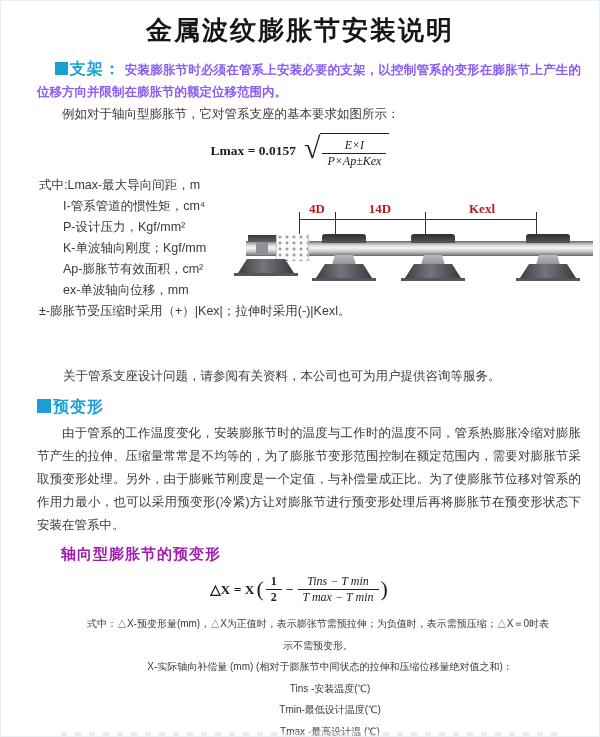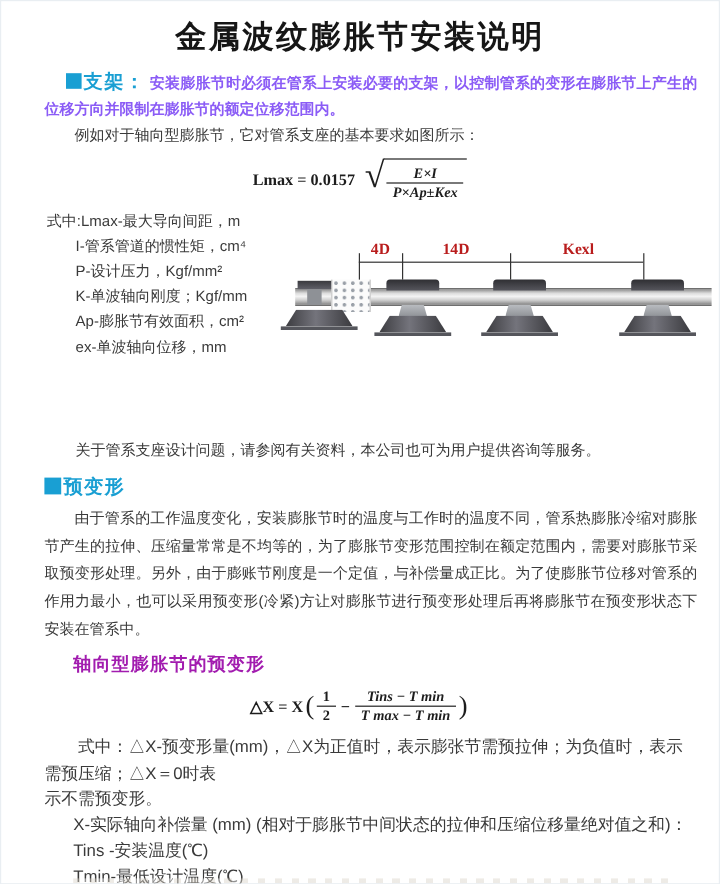--- a/index.html
+++ b/index.html
@@ -63,29 +63,29 @@
     font-weight:bold;color:#1d1d1d;
     font-size:13.5px;
   }
   .f-lmax{ margin:8px 0 6px 0; }
   .frac{ display:inline-flex;flex-direction:column;text-align:center;font-size:12px;line-height:1.25; }
   .frac .den{ border-top:1.2px solid #222; }
   .frac .num,.frac .den{ padding:0 5px; }
   .sqrt{ display:inline-flex;align-items:flex-start;margin-left:8px; }
   .sqrt-sign{ font-size:30px;font-weight:400;line-height:0.9;transform:translateY(1px); }
   .radicand{ border-top:1.4px solid #222;padding:3px 3px 0 2px; }
-  .ital{ font-style:italic;font-weight:bold;text-align:center; }
+  .ital{ font-style:italic;font-weight:normal;text-align:center; }
   .paren{ font-size:22px;font-weight:normal;line-height:1;padding:0 2px;transform:translateY(-1px); }
   .f-dx{ margin:10px 0 8px 0; }
   .mop{ padding:0 4px; }
   
   .defs{ position:relative; height:189px; margin-top:4px; }
   .def-line{ font-size:12.5px; line-height:21px; margin-left:62px; white-space:nowrap; }
   .def-line.first,.def-line.pm{ margin-left:38px; }
-  .exp-line{ font-size:14px; line-height:21.5px; margin-left:60px; white-space:nowrap; }
+  .exp-line{ font-size:10px; line-height:21.5px; margin-left:60px; white-space:nowrap;text-align:center; }
   
   .diagram{ position:absolute; left:245px; top:26px; width:350px; height:95px; }
   .dimline{ position:absolute; top:18px; left:53px; width:237px; height:0; border-top:1.3px solid #333; }
   .tick{ position:absolute; width:0; border-left:1.2px solid #333; top:11px; }
   .dim-label{
     position:absolute; top:0px;
     font-family:"Liberation Serif",serif;
     font-weight:bold; font-size:13px; color:#b91c1c;
     transform:translateX(-50%);
   }
@@ -159,20 +159,21 @@
   </span>
 </div>
 
 <div class="defs">
   <div class="def-line first">式中:Lmax-最大导向间距，m</div>
   <div class="def-line">I-管系管道的惯性矩，cm⁴</div>
   <div class="def-line">P-设计压力，Kgf/mm²</div>
   <div class="def-line">K-单波轴向刚度；Kgf/mm</div>
   <div class="def-line">Ap-膨胀节有效面积，cm²</div>
   <div class="def-line">ex-单波轴向位移，mm</div>
+  <div class="def-line pm">±-膨胀节受压缩时采用（+）|Kex|；拉伸时采用(-)|Kexl。</div>
 
   <div class="diagram">
 
     <span class="dim-label" style="left:71px">4D</span>
     <span class="dim-label" style="left:134px">14D</span>
     <span class="dim-label" style="left:236px">Kexl</span>
 
     <div class="dimline"></div>
     <div class="tick" style="left:53px;height:29px"></div>
     <div class="tick" style="left:89px;height:22px"></div>

